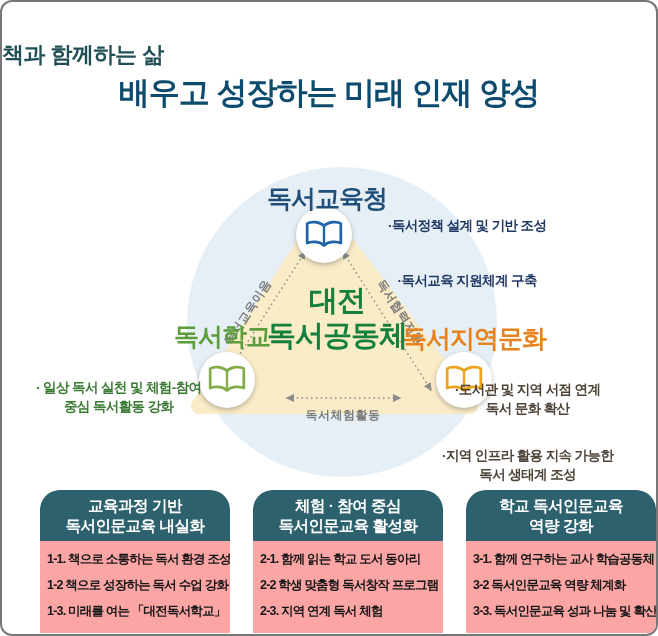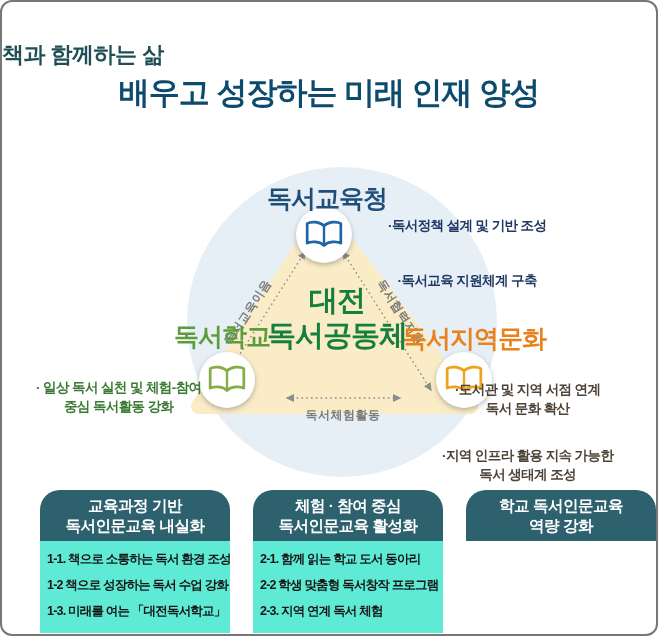--- a/index.html
+++ b/index.html
@@ -55,21 +55,21 @@
   
   .columns{
     position:absolute;left:38px;top:488px;width:600px;
     display:grid;grid-template-columns:repeat(3,190px);gap:23px;
   }
   .col-header{
     background:#2c616d;color:#ffffff;border-radius:20px 20px 0 0;
     text-align:center;font-size:15.5px;font-weight:800;line-height:20px;
     padding:6px 2px 5px;letter-spacing:-0.5px;white-space:pre-line;
   }
-  .col-body{background:#5eead4;padding:5px 5px 9px 7px;}
+  .col-body{background:#fca5a5;padding:5px 5px 9px 7px;}
   .col-item{
     font-size:12.5px;font-weight:700;color:#161616;line-height:26px;
     letter-spacing:-0.8px;white-space:nowrap;
   }
 </style>
 </head>
 <body>
 
 <div class="page">
 
@@ -153,16 +153,21 @@
 독서인문교육 활성화</div>
       <div class="col-body">
         <div class="col-item">2-1. 함께 읽는 학교 도서 동아리</div>
         <div class="col-item">2-2 학생 맞춤형 독서창작 프로그램</div>
         <div class="col-item">2-3. 지역 연계 독서 체험</div>
       </div>
     </div>
     <div class="col">
       <div class="col-header">학교 독서인문교육
 역량 강화</div>
+      <div class="col-body">
+        <div class="col-item">3-1. 함께 연구하는 교사 학습공동체</div>
+        <div class="col-item">3-2 독서인문교육 역량 체계화</div>
+        <div class="col-item">3-3. 독서인문교육 성과 나눔 및 확산</div>
+      </div>
     </div>
   </div>
 
 </div>
 
 </body></html>

